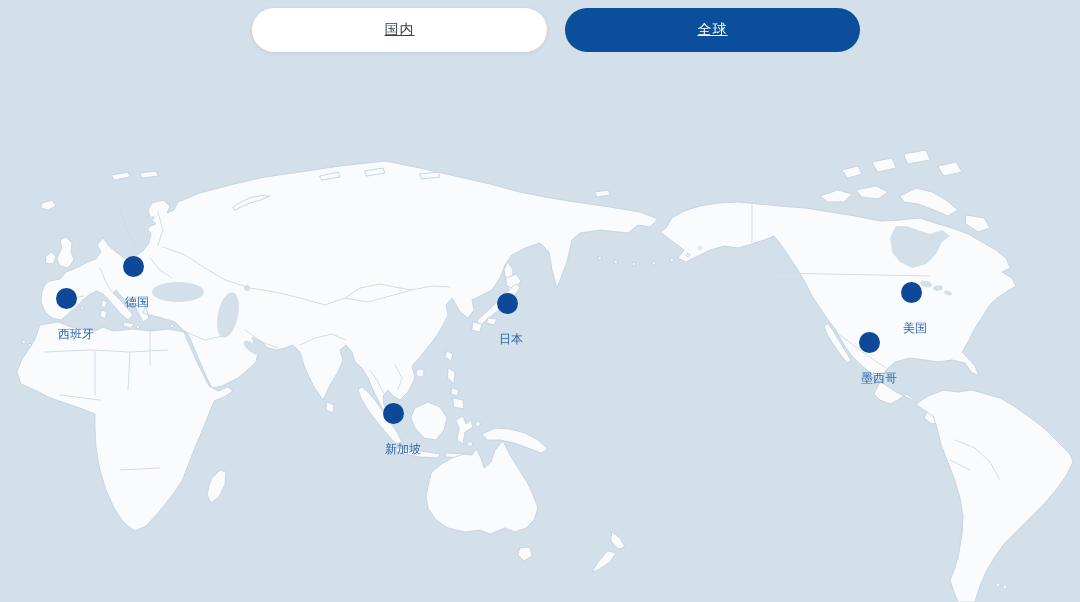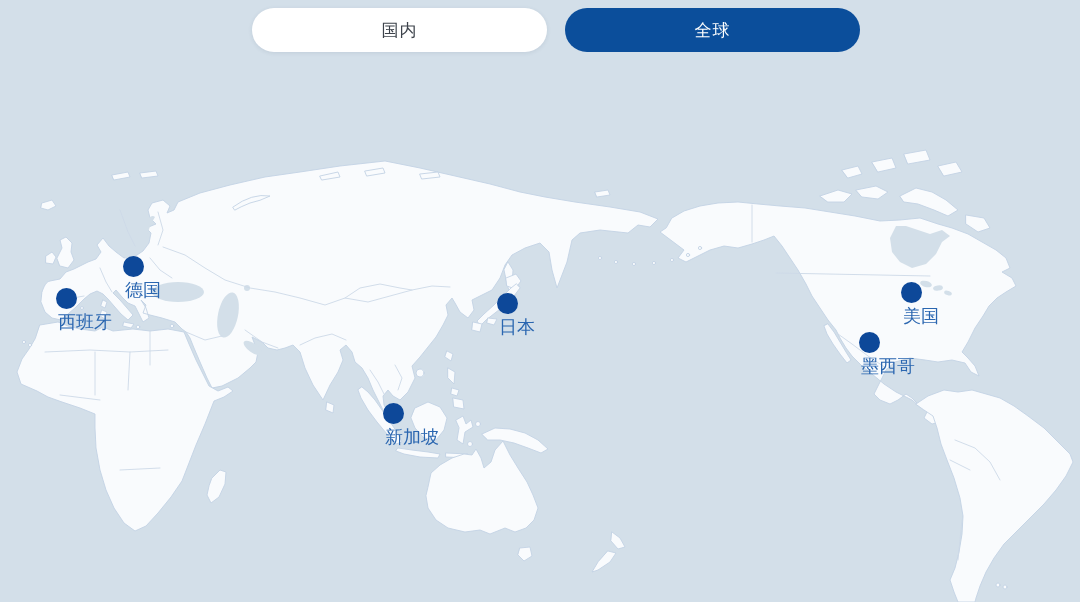--- a/index.html
+++ b/index.html
@@ -9,28 +9,28 @@
   }
   html,body{margin:0;padding:0;}
   body{font-family:"Liberation Sans","DejaVu Sans",sans-serif;background:#e8edf2;}
   .screen{position:relative;width:1080px;height:602px;background:var(--background);overflow:hidden;}
   .worldmap{position:absolute;left:0;top:0;width:1080px;height:602px;display:block;}
   .land{fill:var(--land);stroke:var(--land_border);stroke-width:0.9;stroke-linejoin:round;stroke-linecap:round;}
   .sea{fill:var(--background);stroke:none;}
   .cborder{fill:none;stroke:var(--country_border);stroke-width:0.9;stroke-linejoin:round;stroke-linecap:round;}
   .toggle{position:absolute;left:252px;top:8px;display:flex;gap:18px;z-index:5;}
   .pill{width:295px;height:44px;border-radius:22px;border:none;display:flex;align-items:center;justify-content:center;
-        font-size:17px;letter-spacing:1px;cursor:pointer;font-family:inherit;}
+        font-size:14px;letter-spacing:1px;cursor:pointer;font-family:inherit;text-decoration:underline;}
   .pill.inactive{background:#ffffff;color:var(--inactive_text);box-shadow:0 1px 4px rgba(40,60,90,0.10);}
   .pill.active{background:var(--accent_blue);color:#ffffff;align-items:center;}
   .marker-layer{position:absolute;left:0;top:0;width:100%;height:100%;z-index:4;}
   .marker{position:absolute;width:0;height:0;cursor:pointer;}
   .marker .dot{position:absolute;left:-10.5px;top:-10.5px;width:21px;height:21px;border-radius:50%;
                background:var(--marker_blue);}
-  .marker .mlabel{position:absolute;left:-8px;top:12px;font-size:18px;color:var(--label_blue);white-space:nowrap;}
+  .marker .mlabel{position:absolute;left:-8px;top:28px;font-size:12px;color:var(--label_blue);white-space:nowrap;}
 </style>
 </head>
 <body>
 
 <div class="screen">
 
   <svg class="worldmap" viewBox="0 0 1080 602" xmlns="http://www.w3.org/2000/svg">
     <g>
 
       <path class="land" d="M42 292 C44 286 46 282 50 281 L60 279 66 272 74 269 80 266 88 262 96 259

